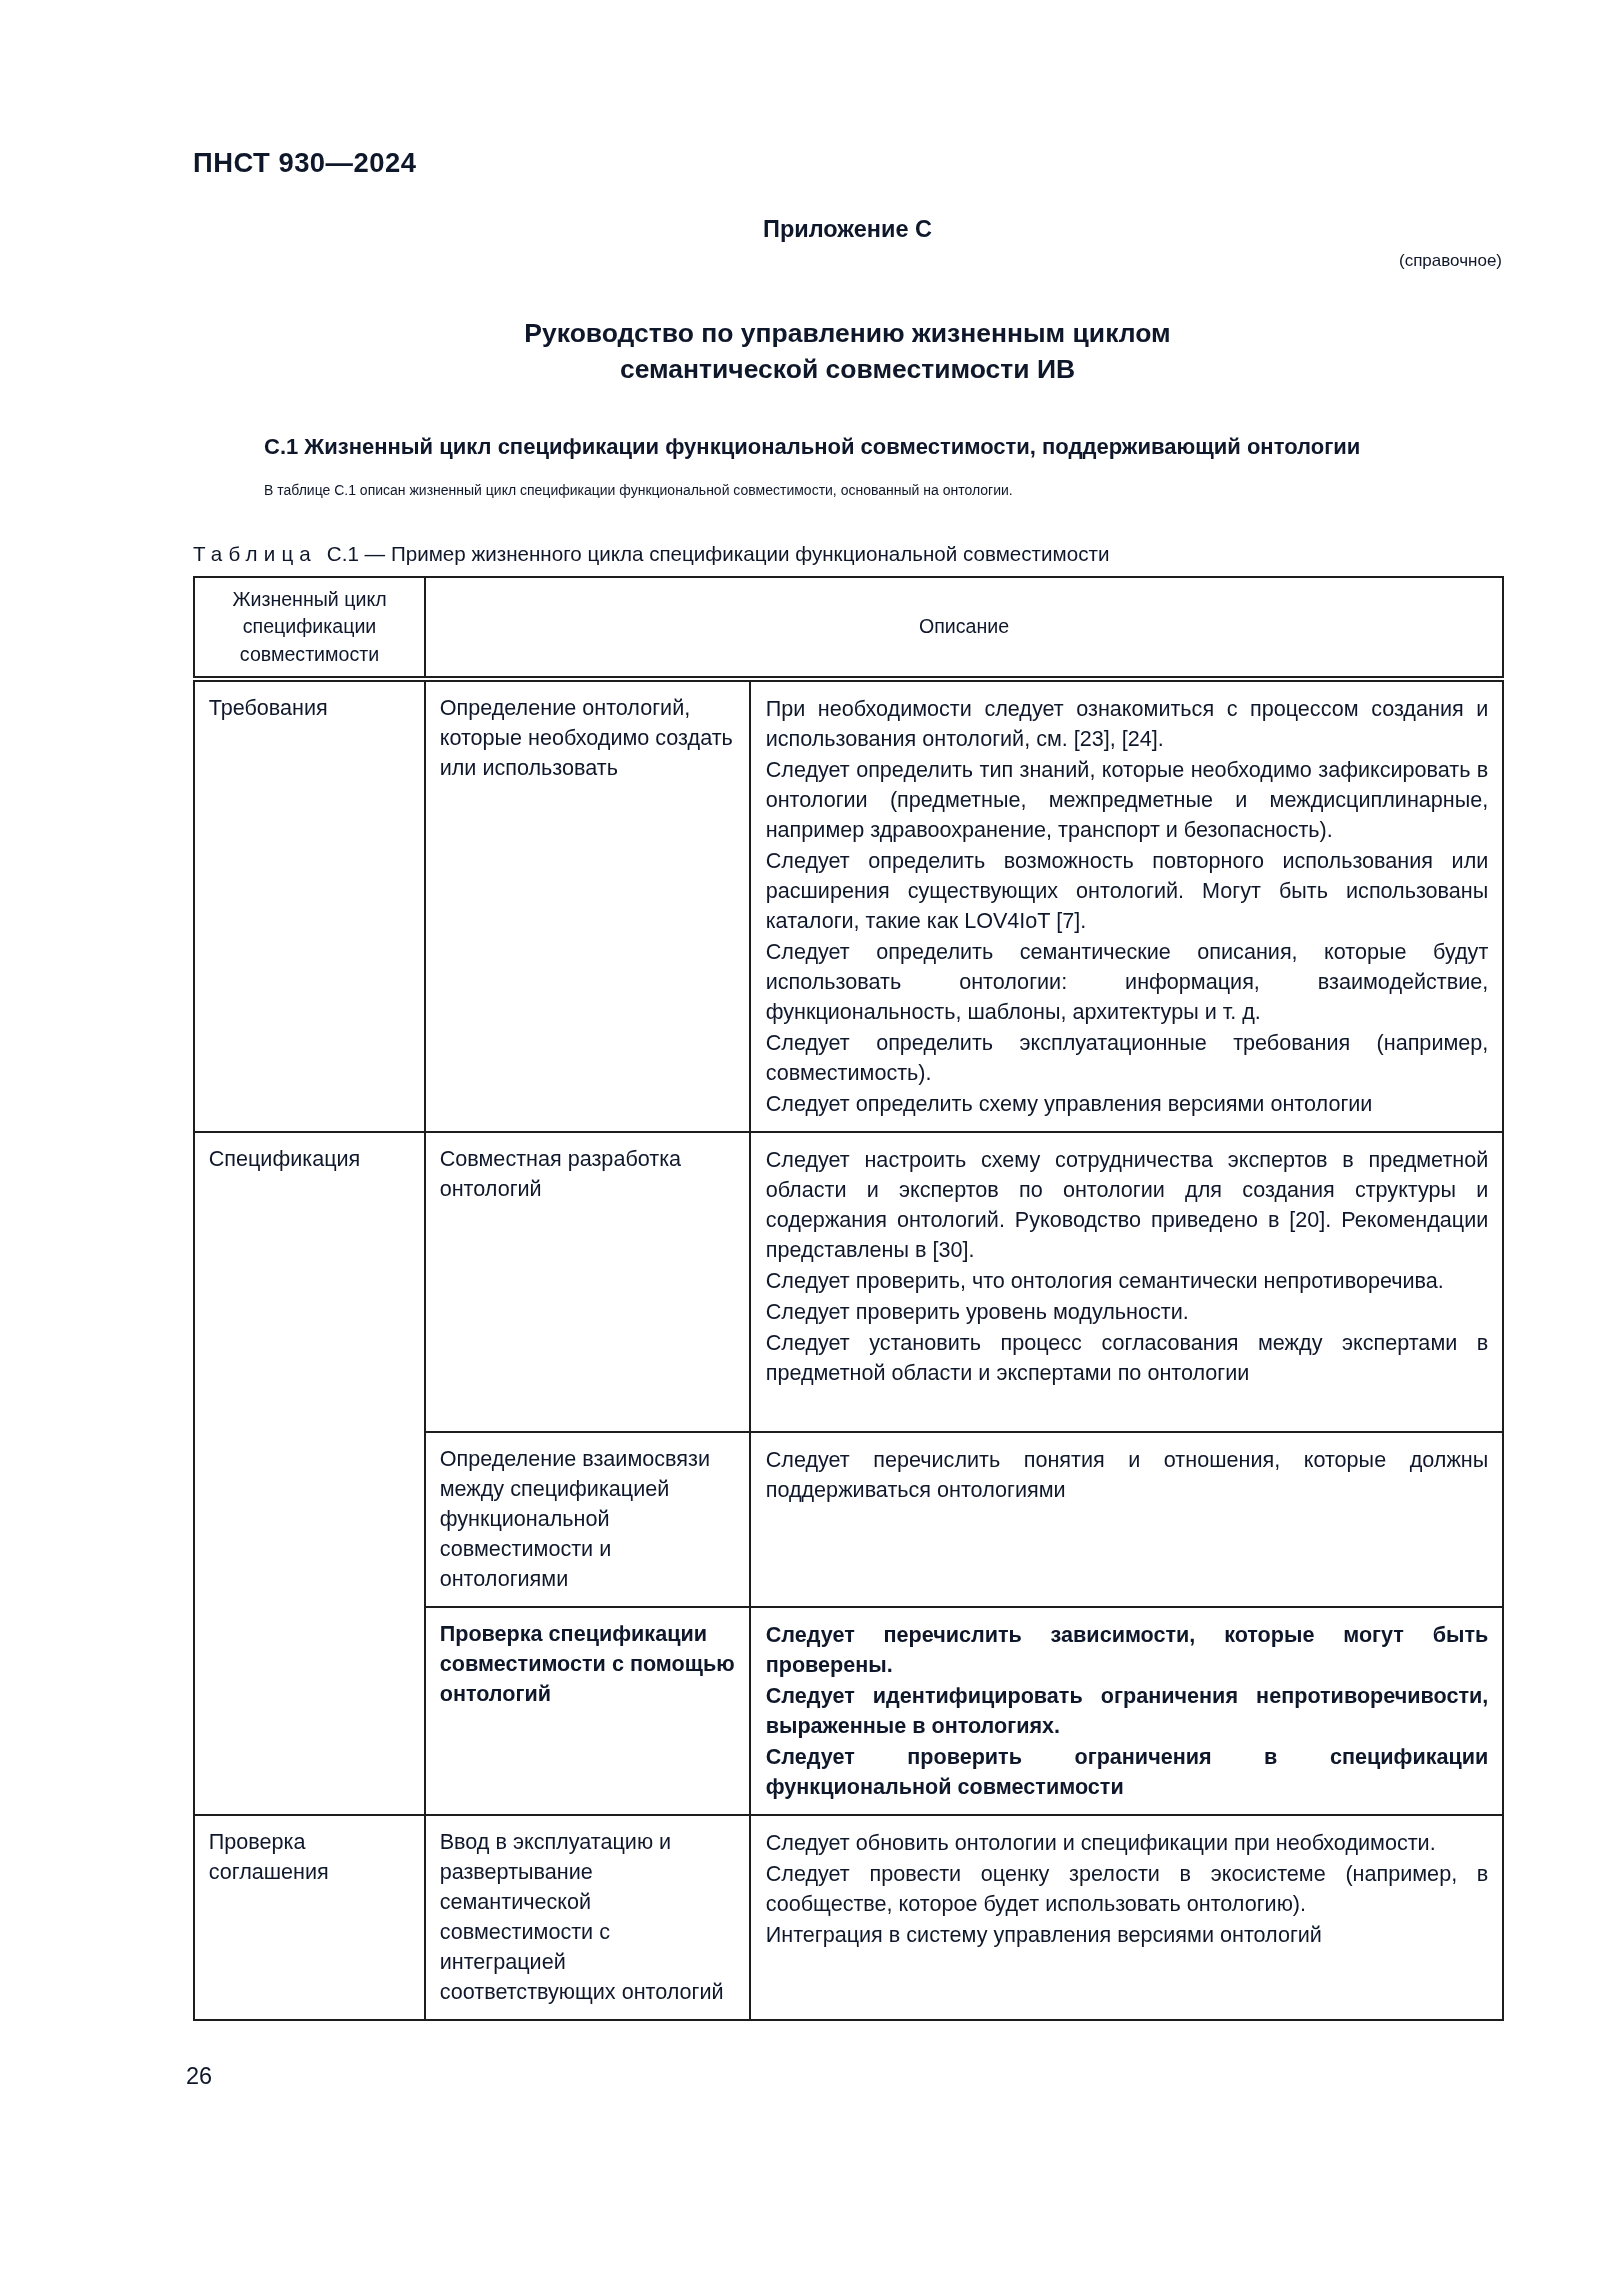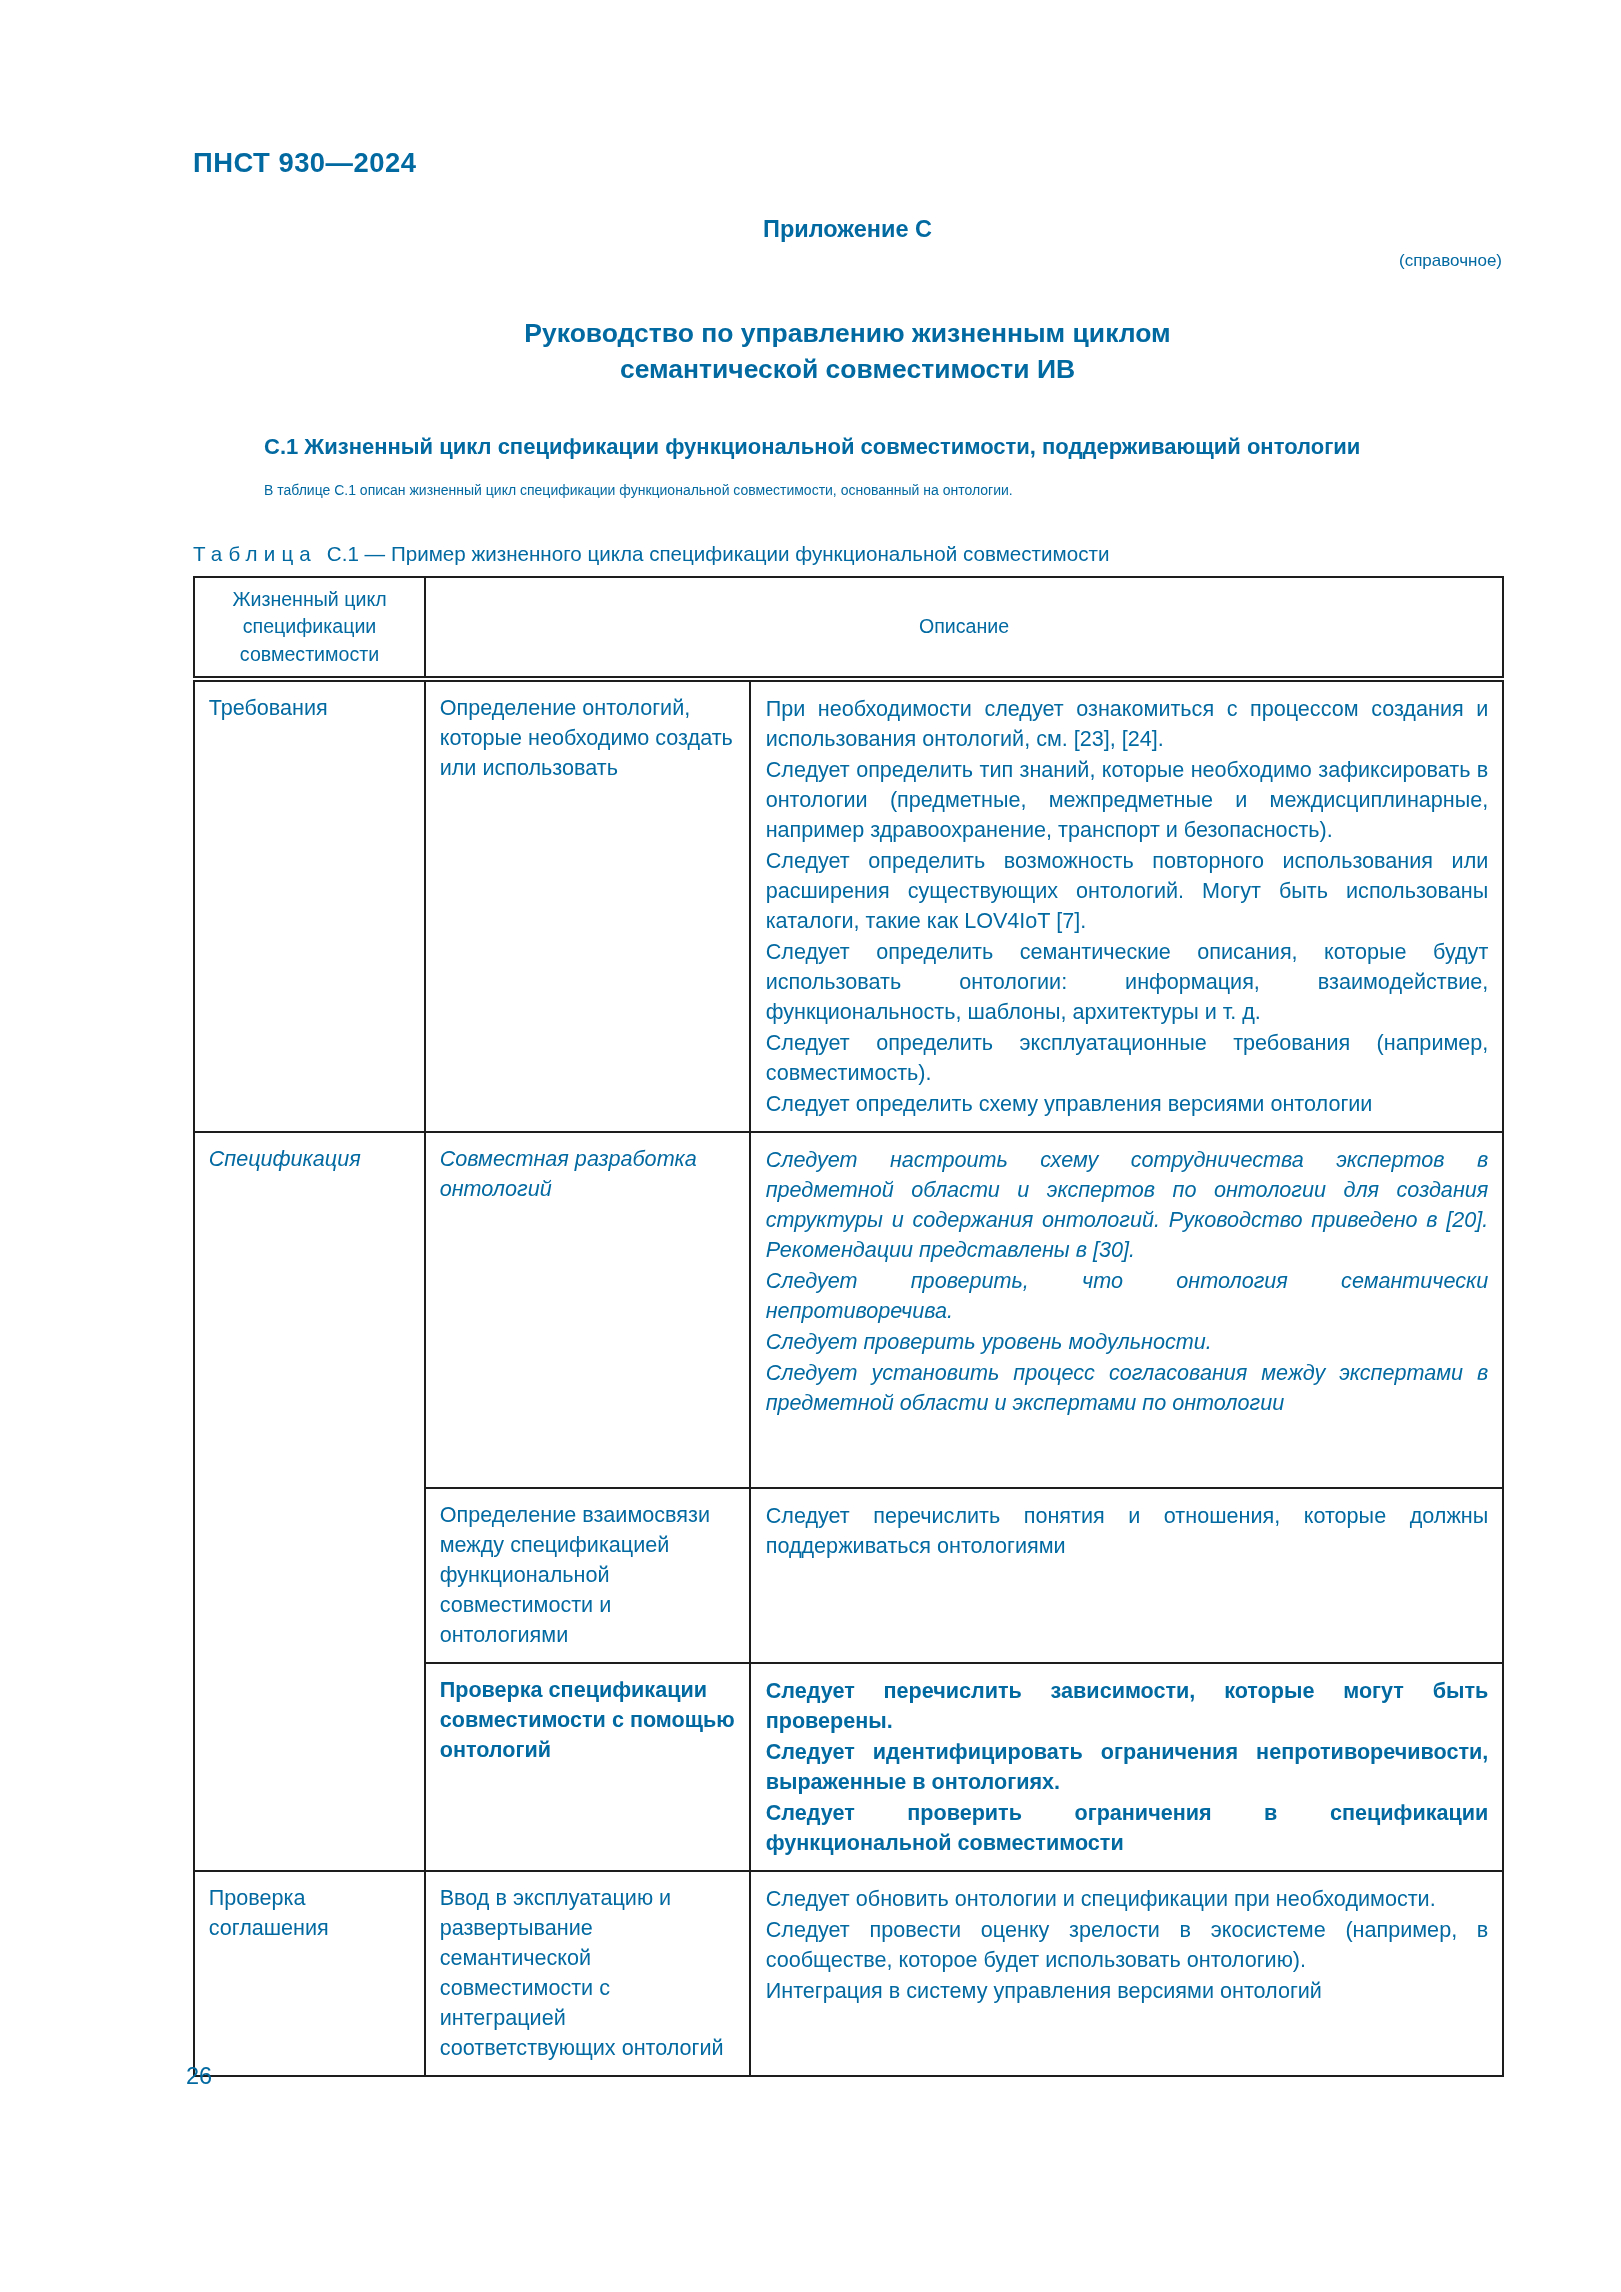--- a/index.html
+++ b/index.html
@@ -1,20 +1,20 @@
 <!DOCTYPE html>
 <html lang="ru"><head>
 <meta charset="utf-8">
 <style>
   html,body { margin:0; padding:0; background:#ffffff; }
   .page {
     position:relative;
     width:1621px; height:2293px;
     background:#ffffff;
-    color:#0369a1;
+    color:#0f172a;
     font-family:"Liberation Sans", sans-serif;
     box-sizing:border-box;
     padding:147px 119px 0 193px;
     overflow:hidden;
   }
   .doc-code {
     font-size:27.4px; font-weight:bold; letter-spacing:0.5px;
   }
   .appendix-label {
     text-align:center; font-weight:bold; font-size:23.5px; margin-top:35px; line-height:31px;
@@ -113,21 +113,21 @@
         <td class="desc">
           <p>При необходимости следует ознакомиться с процессом создания и использования онтологий, см. [23], [24].</p>
           <p>Следует определить тип знаний, которые необходимо зафиксировать в онтологии (предметные, межпредметные и междисциплинарные, например здравоохранение, транспорт и безопасность).</p>
           <p>Следует определить возможность повторного использования или расширения существующих онтологий. Могут быть использованы каталоги, такие как LOV4IoT [7].</p>
           <p>Следует определить семантические описания, которые будут использовать онтологии: информация, взаимодействие, функциональность, шаблоны, архитектуры и т. д.</p>
           <p>Следует определить эксплуатационные требования (например, совместимость).</p>
           <p>Следует определить схему управления версиями онтологии</p>
         </td>
       </tr>
 
-      <tr style="height:356px;font-style:italic;">
+      <tr style="height:300px;">
         <td class="phase" rowspan="3">Спецификация</td>
         <td class="activity">Совместная разработка онтологий</td>
         <td class="desc">
           <p>Следует настроить схему сотрудничества экспертов в предметной области и экспертов по онтологии для создания структуры и содержания онтологий. Руководство приведено в [20]. Рекомендации представлены в [30].</p>
           <p>Следует проверить, что онтология семантически непротиворечива.</p>
           <p>Следует проверить уровень модульности.</p>
           <p>Следует установить процесс согласования между экспертами в предметной области и экспертами по онтологии</p>
         </td>
       </tr>
 

